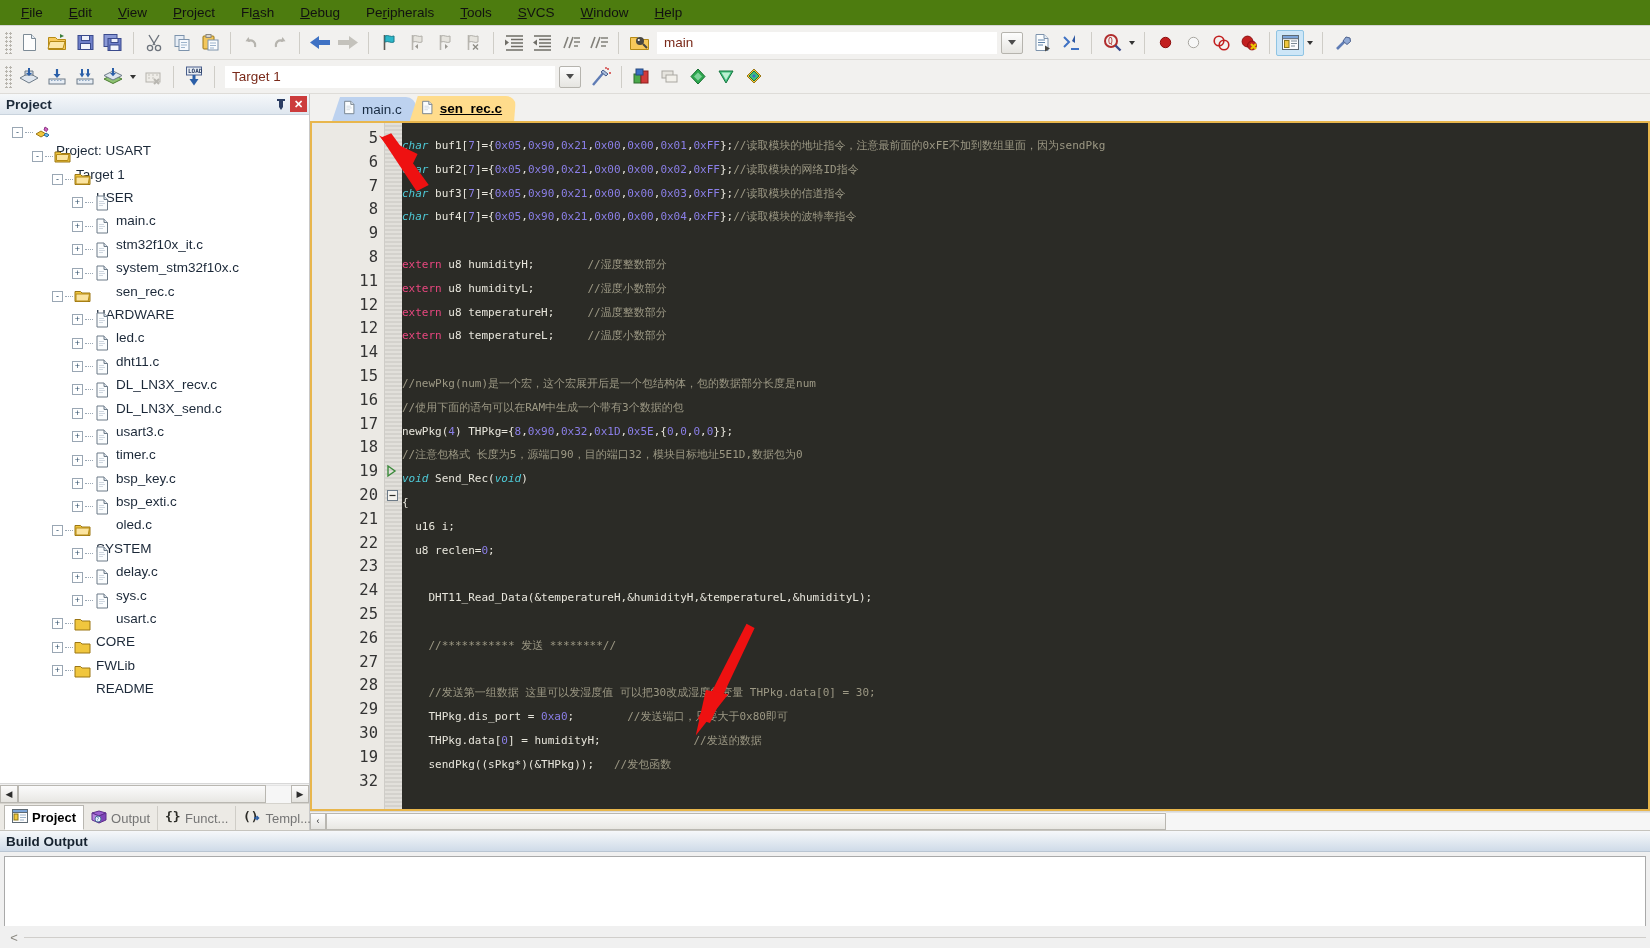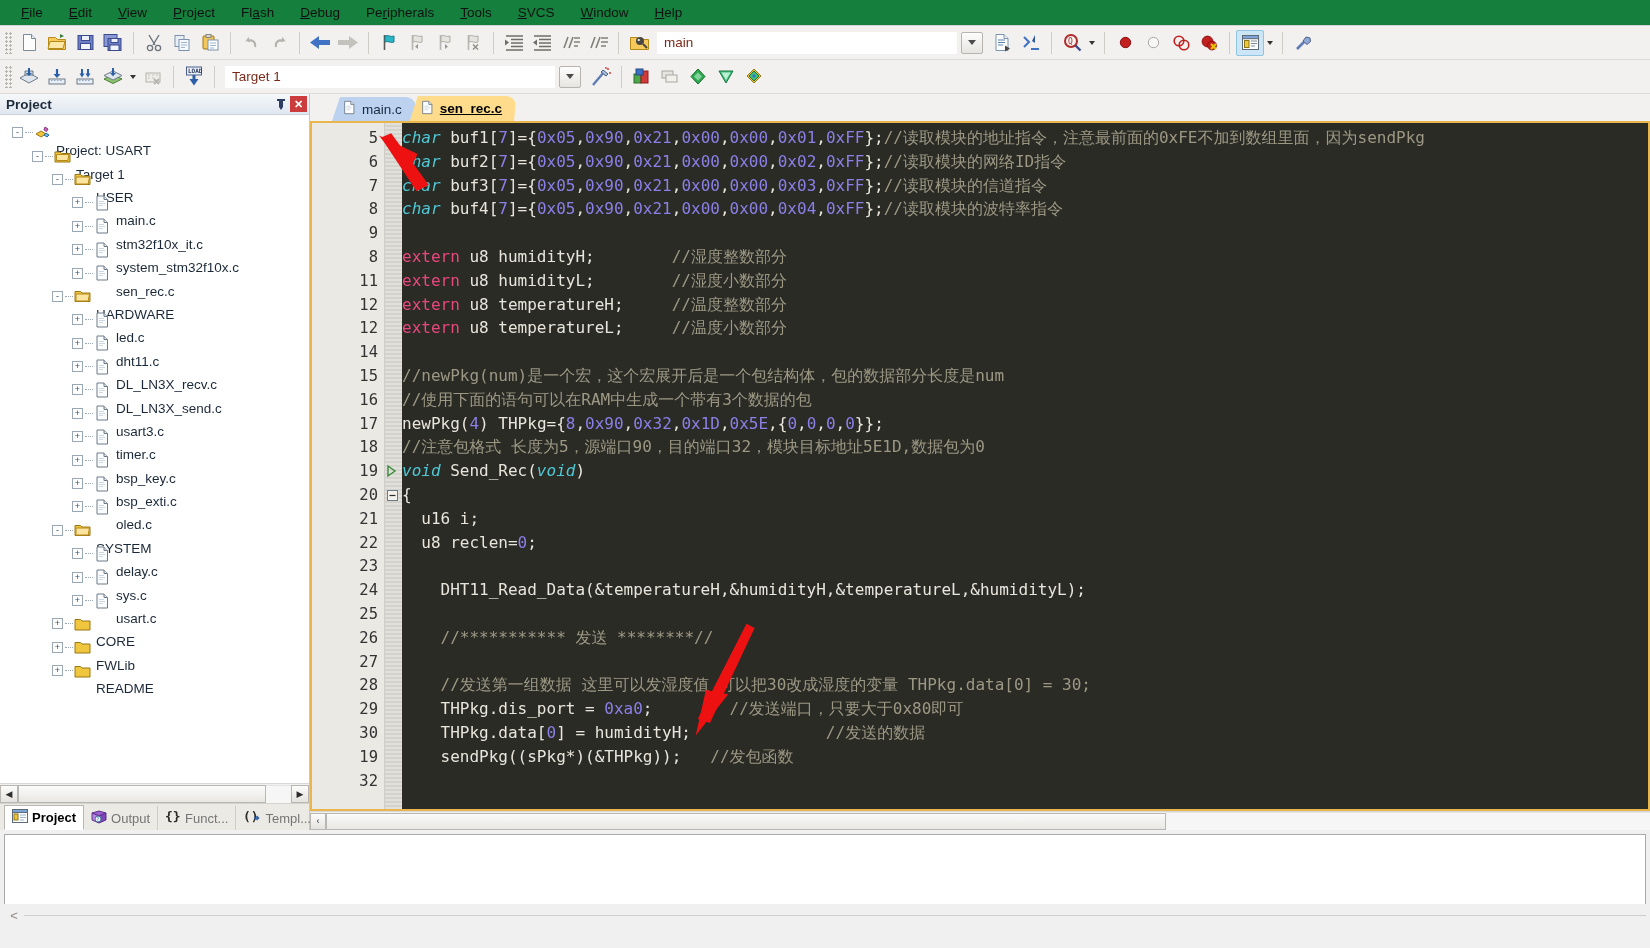--- a/index.html
+++ b/index.html
@@ -6,21 +6,21 @@
   html,body { width:1650px; height:948px; overflow:hidden; }
   body {
     font-family: "Liberation Sans", sans-serif;
     font-size: 13px;
     background:#f0f0f0;
     color:#000;
     -webkit-font-smoothing: none;
   }
   
   #menubar {
-    height:26px; background:#15803d; display:flex; align-items:center;
+    height:26px; background:#4d7c0f; display:flex; align-items:center;
     padding-left:8px; border-bottom:1px solid #d4d4d4;
   }
   .menu-item {
     padding:3px 13px; font-size:13.5px; color:#111; cursor:default; white-space:nowrap;
   }
   .menu-item .u { text-decoration:underline; }
   
   .toolbar {
     height:34px; background:#f2f1ef; display:flex; align-items:center;
     border-bottom:1px solid #dedcd8; padding-left:2px;
@@ -40,21 +40,21 @@
   .caret { width:12px; height:26px; display:flex; align-items:center; justify-content:center; }
   .caret::after {
     content:""; width:0;height:0; border-left:3.5px solid transparent;
     border-right:3.5px solid transparent; border-top:4px solid #333;
   }
   .combo {
     width:175px; height:22px; background:#fff; border:1px solid transparent;
     display:flex; align-items:center; padding-left:6px; color:#7a2a1a;
     font-size:13.5px; margin-left:4px;
   }
-  .combo-wide { width:300px; }
+  .combo-wide { width:340px; }
   .combo-btn {
     width:22px;height:22px;background:linear-gradient(#fdfdfd,#e6e5e1);
     border:1px solid #b6b4ae; display:flex;align-items:center;justify-content:center;
     margin-left:4px; border-radius:2px;
   }
   .combo-btn::after {
     content:""; width:0;height:0;border-left:4px solid transparent;
     border-right:4px solid transparent;border-top:5px solid #4c4c4c;
   }
   
@@ -127,22 +127,22 @@
   }
   #gutter-num div { height:23.8px; line-height:23.8px; padding-right:6px;}
   #gutter-mark {
     width:18px; background:#d9d7d2; flex:0 0 auto; padding-top:4px;
     background-image: linear-gradient(90deg,#cfcdc8 0, #cfcdc8 1px, transparent 1px),
       repeating-linear-gradient(0deg,#e2e0db 0 2px,#d4d2cd 2px 4px);
   }
   .mark-row { height:23.8px; position:relative; }
   #code {
     flex:1; background:#2b2b26; font-family:"DejaVu Sans Mono", monospace;
-    font-size:16px; padding-top:3px; overflow:hidden; white-space:pre;
-    position:relative; min-width:0;
+    font-size:11px; padding-top:3px; overflow:hidden; white-space:pre;
+    position:relative; min-width:0;margin-top:8px;
   }
   #code .ln { height:23.8px; line-height:23.8px; white-space:pre; }
   .kw { color:#e8477f; }
   .kw2 { color:#4ec9d6; font-style:italic; }
   .num { color:#8b7fe8; }
   .cm { color:#9c9884; }
   .tx { color:#e8e6dc; }
   #code-hscroll {
     height:19px; background:#f0f0f0; display:flex; align-items:center;
     border-top:1px solid #d8d8d8;
@@ -911,20 +911,23 @@
     </div>
     <div id="code-hscroll">
       <div class="sb-arrow" style="width:16px;height:17px">‹</div>
       <div class="sb-thumb" style="width:840px;height:17px"></div>
       <div class="sb-track"></div>
     </div>
   </div>
 </div>
 
 <div id="buildpanel">
+  <div id="bo-title">
+    <span>Build Output</span>
+  </div>
   <div id="bo-body">
     <div id="bo-text"></div>
     <div id="bo-hscroll">
       <div style="width:20px;text-align:center;color:#8a8880;font-size:13px">&lt;</div>
       <div style="flex:1;border-top:1px solid #d0cecb"></div>
       <div style="width:900px;border-top:1px solid #d0cecb;border-left:1px solid #d0cecb"></div>
     </div>
   </div>
 </div>
 

